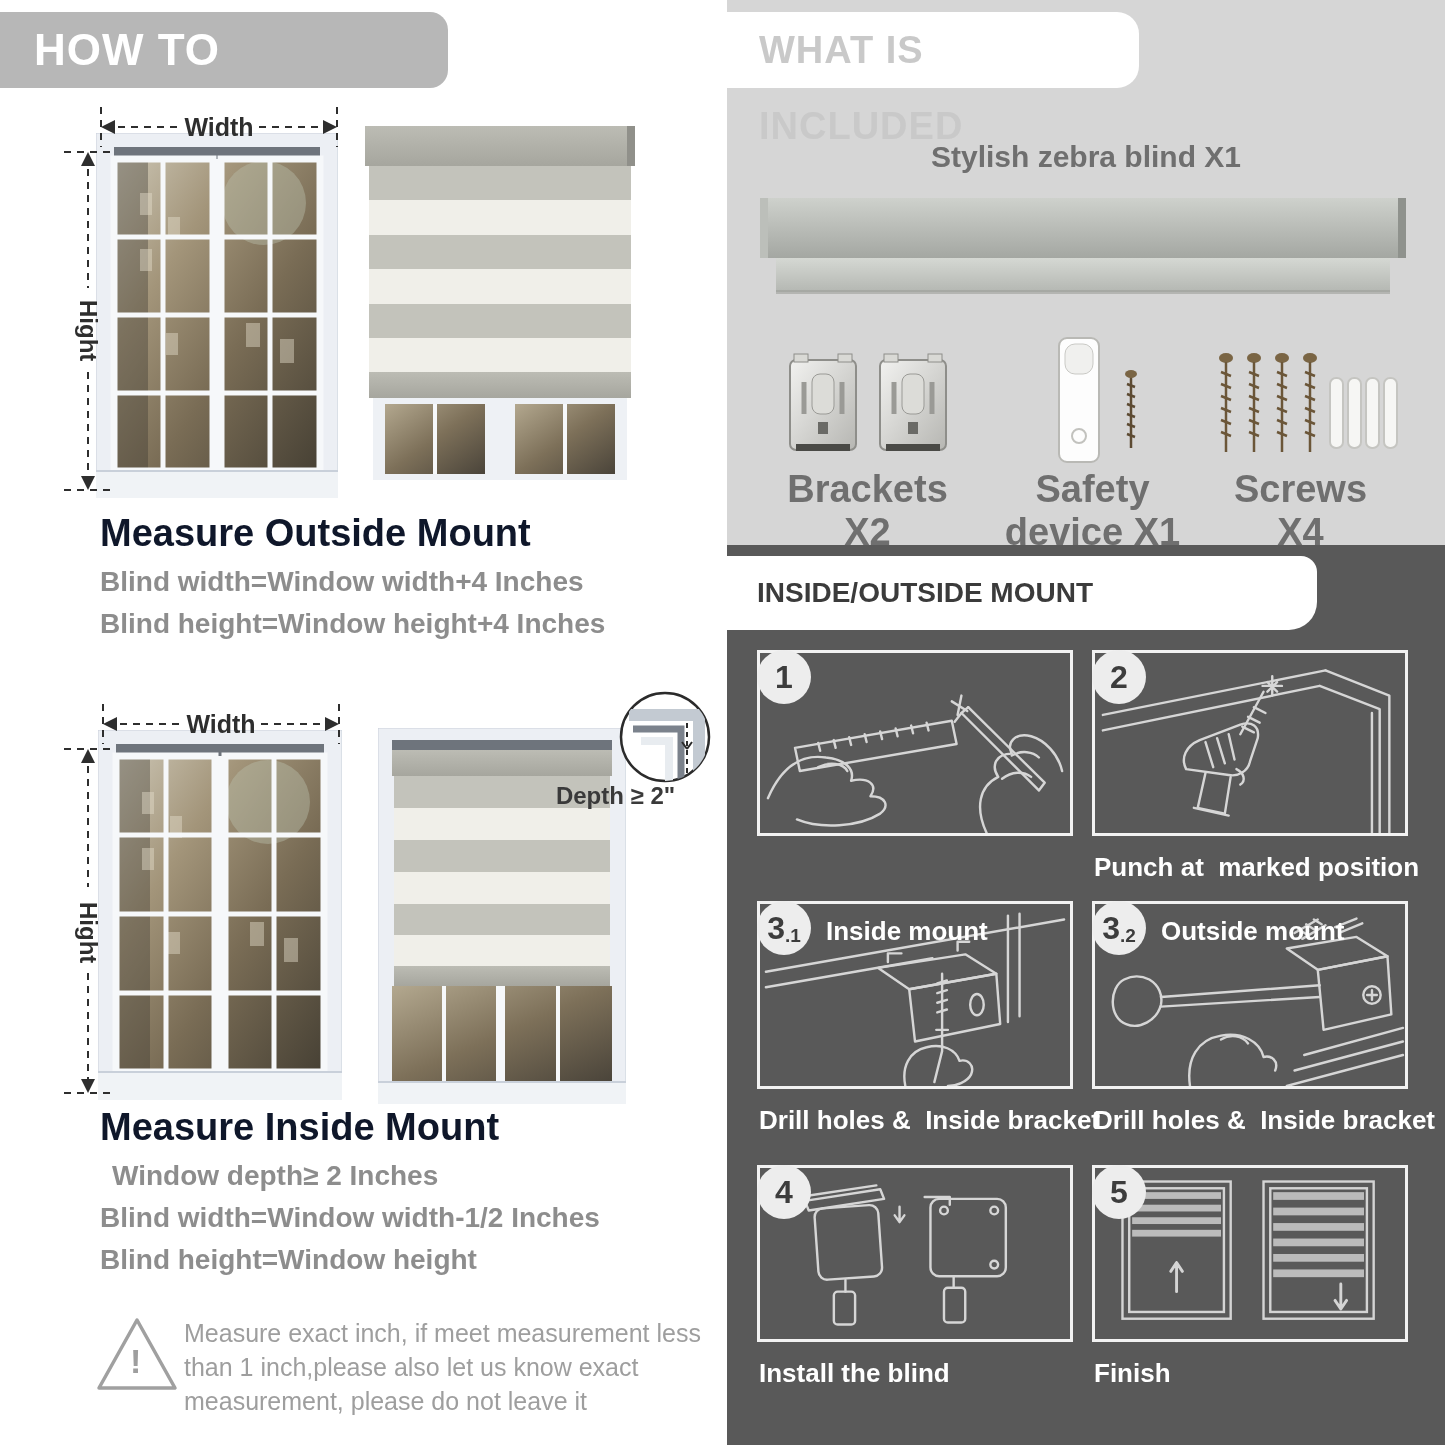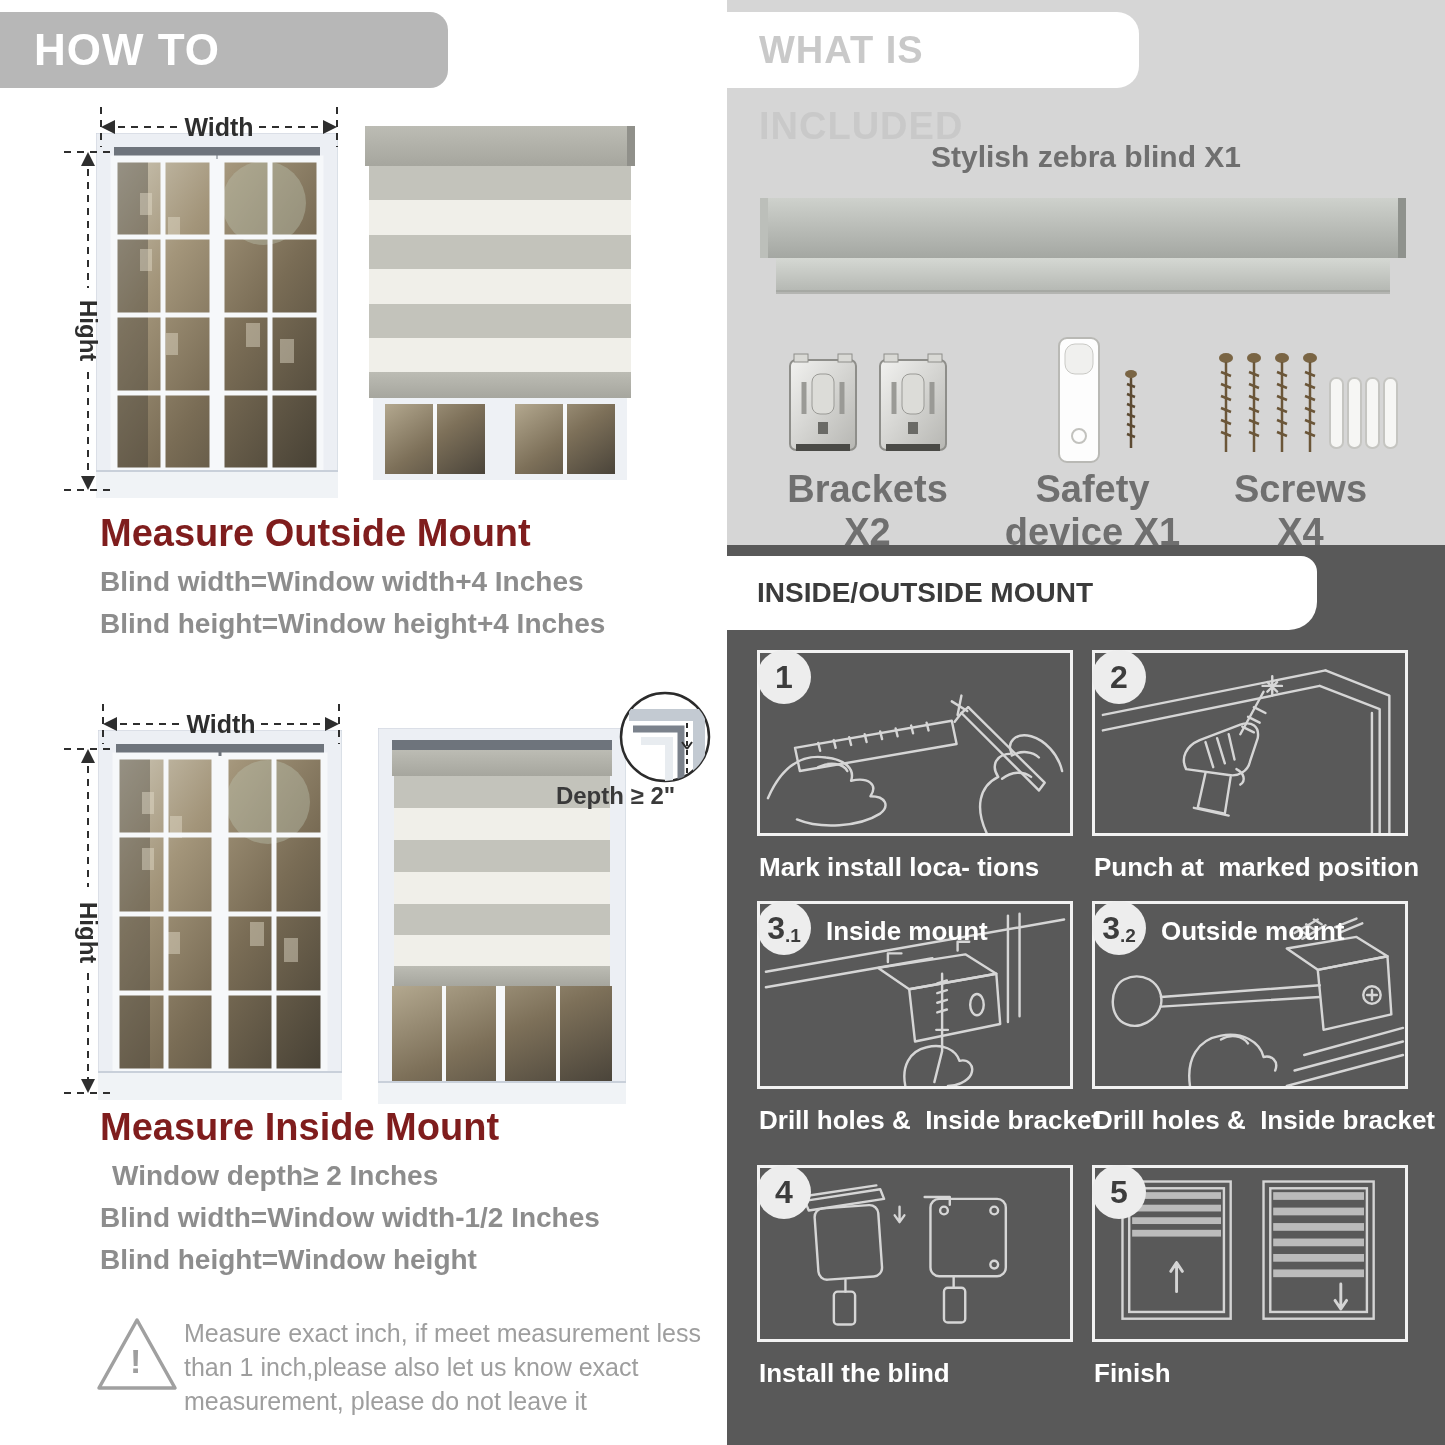--- a/index.html
+++ b/index.html
@@ -13,21 +13,21 @@
   .banner-included{left:727px;top:12px;width:412px;height:76px;background:#ffffff;
     border-radius:0 22px 22px 0;color:#c9c9c9;font-size:38px;font-weight:bold;
     line-height:76px;padding-left:32px;box-sizing:border-box;letter-spacing:1px;}
   .banner-mount{left:727px;top:556px;width:590px;height:74px;background:#ffffff;
     border-radius:0 16px 28px 0;color:#3b3b3b;font-size:28px;font-weight:bold;
     line-height:74px;padding-left:30px;box-sizing:border-box;}
   
   .sec-gray{left:727px;top:0;width:718px;height:545px;background:#d6d6d6;}
   .sec-dark{left:727px;top:545px;width:718px;height:900px;background:#595959;}
   
-  .h-measure{font-size:38px;font-weight:bold;color:#7f1d1d;}
+  .h-measure{font-size:38px;font-weight:bold;color:#0f172a;}
   .t-sub{font-size:28px;font-weight:bold;color:#8d8d8d;}
   .dim-label{font-size:25px;font-weight:bold;color:#2e2e2e;text-align:center;}
   .dim-label-v{writing-mode:vertical-rl;text-align:center;font-size:24px;font-weight:bold;color:#2e2e2e;
     display:flex;align-items:center;justify-content:center;}
   .depth-label{font-size:24px;font-weight:bold;color:#3a3a3a;text-align:center;}
   .warn-text{font-size:25px;color:#9e9e9e;line-height:34px;}
   .warn-mark{font-size:34px;font-weight:bold;color:#9e9e9e;}
   
   .product-label{left:727px;top:140px;width:718px;text-align:center;
     font-size:30px;font-weight:bold;color:#6f6f6f;}
@@ -380,21 +380,20 @@
         <path d="M206 62 L286 142 M213 56 L292 134 M286 142 L292 134"></path>
         <path d="M199 71 L206 62 L213 56"></path>
         <path d="M196 50 l16 10 M206 44 l-4 20"></path>
         <path d="M6 150 C20 118 40 104 66 108 C86 110 96 120 92 132 C110 128 120 136 112 148 C128 148 132 158 122 166 C100 180 60 182 36 172"></path>
         <path d="M58 118 C70 112 84 114 88 122"></path>
         <path d="M232 186 C220 160 224 138 244 128 C236 116 242 104 258 104 C252 92 262 82 278 86 C292 90 306 104 310 122"></path>
         <path d="M248 130 C258 122 270 122 278 128 M258 106 C268 100 280 102 286 108"></path>
       </g>
     </svg>
   </div>
-  <div class="abs caption" style="left:759px;top:852px;">Mark install loca- tions</div>
 
   <div class="abs panel" style="left:1092px;top:650px;width:316px;height:186px;">
     <div class="badge">
         <span>2</span>
         <span class="sub"></span>
       </div>
     <svg viewBox="0 0 316 186">
       <g stroke="#d6d6d6" stroke-width="2.5" fill="none" stroke-linecap="round" stroke-linejoin="round">
         <path d="M6 64 L236 18 M6 80 L230 34"></path>
         <path d="M236 18 L302 44 L302 186 M230 34 L292 58 L292 186 M284 62 L284 186"></path>

